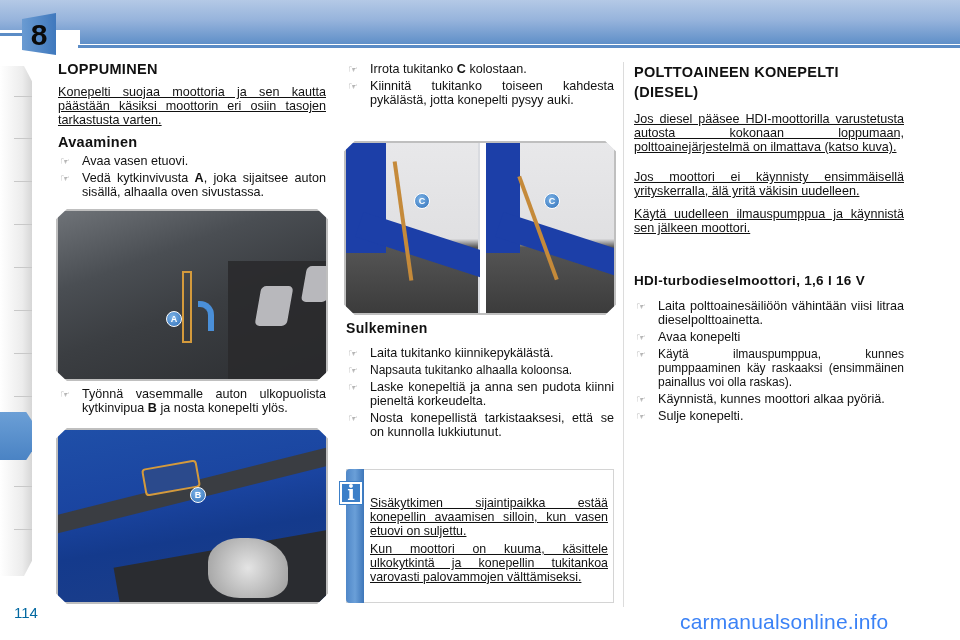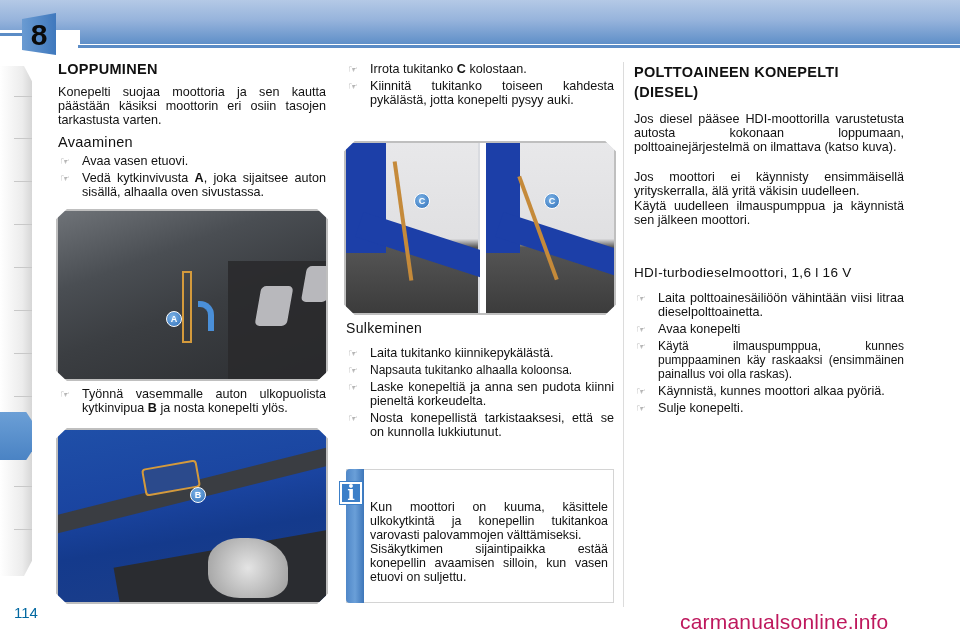--- a/index.html
+++ b/index.html
@@ -28,22 +28,22 @@
   .side-tick { position:absolute; left:14px; width:18px; height:1px; background:#c8c8c8; }
   .side-active { position:absolute; left:0; top:412px; width:32px; height:48px;
      background:linear-gradient(to bottom,#6b9fd6,#4a83c4);
      clip-path:polygon(0 0, 82% 0, 100% 18%, 100% 82%, 82% 100%, 0 100%); }
 
   .page-number { position:absolute; left:14px; top:604px; font-size:15px; color:#0369a1; }
 
   
   .col { position:absolute; font-size:12.6px; line-height:14px; }
   .h1 { font-weight:bold; font-size:14.5px; letter-spacing:0.3px; }
-  .h2 { font-weight:normal; font-size:14px; letter-spacing:0.3px; }
-  .para { text-align:justify; }
+  .h2 { font-weight:bold; font-size:14px; letter-spacing:0.3px; }
+  .para { text-align:justify;text-decoration:underline; }
   .bullets { list-style:none; }
   .bullets li { position:relative; padding-left:24px; text-align:justify; margin-bottom:3px; }
   .bullet-icon { position:absolute; left:2px; top:0; font-size:11px; color:#777; }
 
   
   .pic { position:absolute; border:2px solid #bfbfbf;
      clip-path:polygon(4% 0, 96% 0, 100% 6%, 100% 94%, 96% 100%, 4% 100%, 0 94%, 0 6%); overflow:hidden; }
   .pic-a { left:56px; top:209px; width:272px; height:172px;
      background:linear-gradient(160deg,#6f7378 0%,#4a4e53 30%,#3b3e42 55%,#2c2e31 100%); }
   .pic-b { left:56px; top:428px; width:272px; height:176px;
@@ -62,21 +62,21 @@
   
   .info-box { position:absolute; left:346px; top:469px; width:268px; height:134px;
      border:1px solid #d4d4d4; background:#fff; }
   .info-bar { position:absolute; left:346px; top:469px; width:18px; height:134px;
      background:linear-gradient(to right,#4f87c8,#6a9fd8,#3e76b9); border-radius:4px 0 0 4px; }
   .info-icon { position:absolute; left:340px; top:482px; width:22px; height:22px; background:#3c7fc8;
      border:2px solid #fff; color:#fff; font-weight:bold; font-size:20px; font-family:"DejaVu Serif", serif;
      display:flex; align-items:center; justify-content:center; box-shadow:0 0 0 1px #3c7fc8; }
   .info-text { position:absolute; left:370px; top:496px; width:238px; font-size:12.4px; line-height:14px; }
 
-  .watermark { position:absolute; left:680px; top:610px; font-size:21px; color:#be185d; letter-spacing:0.2px; }
+  .watermark { position:absolute; left:680px; top:610px; font-size:21px; color:#3b82f6; letter-spacing:0.2px; }
 </style>
 </head>
 <body>
 
 <div class="header">
   <div class="header-band"></div>
   <div class="header-cut"></div>
   <div class="header-line2"></div>
   <div class="header-line"></div>
   <div class="chapter-box">
@@ -188,31 +188,31 @@
       <span class="bullet-icon">☞</span>
       <span>Nosta konepellistä tarkistaaksesi, että se on kunnolla lukkiutunut.</span>
     </li>
   </ul>
 </div>
 
 <div class="info-box"></div>
 <div class="info-bar"></div>
 <div class="info-icon">i</div>
 <div class="info-text">
+  <div class="para">Sisäkytkimen sijaintipaikka estää konepellin avaamisen silloin, kun vasen etuovi on suljettu.</div>
   <div class="para" style="margin-top:4px;">Kun moottori on kuuma, käsittele ulkokytkintä ja konepellin tukitankoa varovasti palovammojen välttämiseksi.</div>
-  <div class="para">Sisäkytkimen sijaintipaikka estää konepellin avaamisen silloin, kun vasen etuovi on suljettu.</div>
 </div>
 
 <div class="vdivider"></div>
 
 <div class="col" style="left:634px; top:62px; width:270px;">
   <div class="h1" style="font-size:14.5px; line-height:20px;">POLTTOAINEEN KONEPELTI (DIESEL)</div>
   <div class="para" style="margin-top:10px;">Jos diesel pääsee HDI-moottorilla varustetusta autosta kokonaan loppumaan, polttoainejärjestelmä on ilmattava (katso kuva).</div>
   <div class="para" style="margin-top:16px;">Jos moottori ei käynnisty ensimmäisellä yrityskerralla, älä yritä väkisin uudelleen.</div>
-  <div class="para" style="margin-top:1px;">Käytä uudelleen ilmauspumppua ja käynnistä sen jälkeen moottori.</div>
+  <div class="para" style="margin-top:9px;">Käytä uudelleen ilmauspumppua ja käynnistä sen jälkeen moottori.</div>
   <div class="h2" style="margin-top:39px; font-size:13.5px;">HDI-turbodieselmoottori, 1,6 l 16 V</div>
   <ul class="bullets" style="margin-top:11px;">
     <li>
       <span class="bullet-icon">☞</span>
       <span>Laita polttoainesäiliöön vähintään viisi litraa dieselpolttoainetta.</span>
     </li>
     <li>
       <span class="bullet-icon">☞</span>
       <span>Avaa konepelti</span>
     </li>

